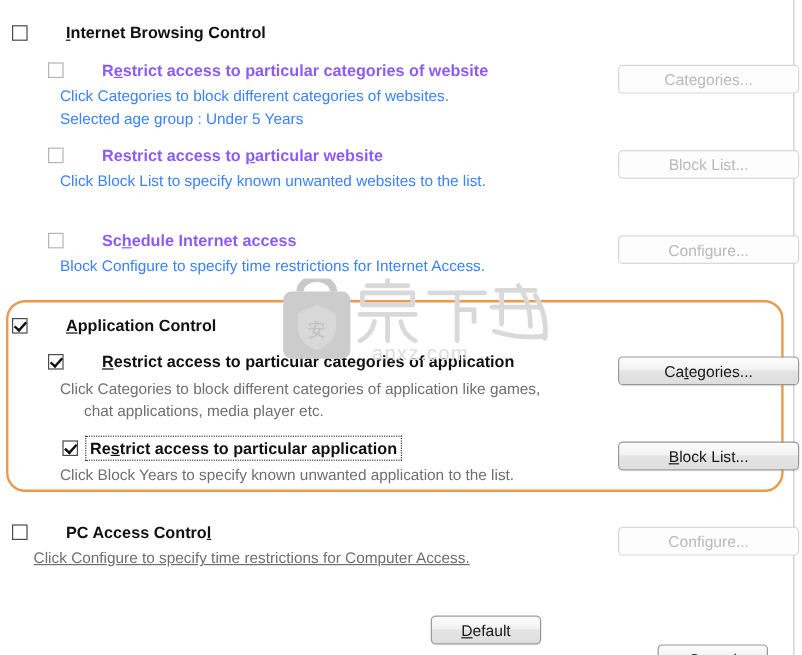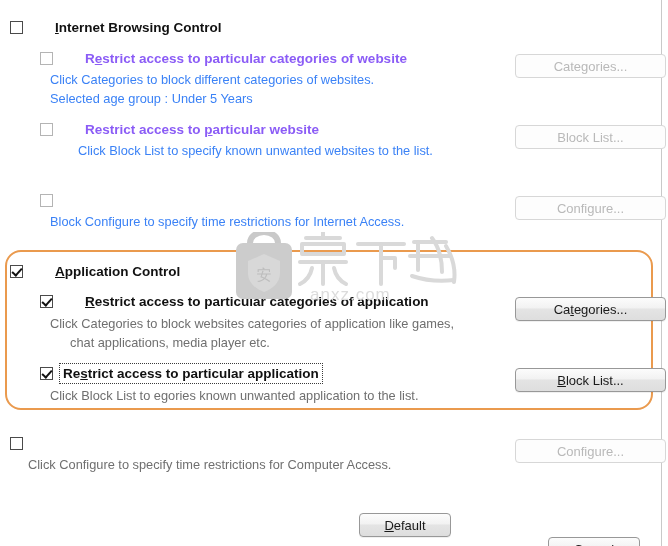--- a/index.html
+++ b/index.html
@@ -210,59 +210,61 @@
   </div>
   <div class="row desc" style="left:50px; top:71px;">Click Categories to block different categories of websites.</div>
   <div class="row desc" style="left:50px; top:90px;">Selected age group : Under 5 Years</div>
 
   <div class="row" style="left:40px; top:121px;">
     <div class="cb-line">
       <span class="cbox disabled"></span>
       <span class="lbl off">Restrict access to <span class="acc">p</span>articular website</span>
     </div>
   </div>
-  <div class="row desc" style="left:50px; top:142px;margin-left:28px;">Click Block List to specify known unwanted websites to the list.</div>
+  <div class="row desc" style="left:50px; top:142px;">Click Block List to specify known unwanted websites to the list.</div>
 
   <div class="row" style="left:40px; top:192px;">
     <div class="cb-line">
       <span class="cbox disabled"></span>
+      <span class="lbl off">Sc<span class="acc">h</span>edule Internet access</span>
     </div>
   </div>
   <div class="row desc" style="left:50px; top:213px;">Block Configure to specify time restrictions for Internet Access.</div>
 
   <div class="row" style="left:10px; top:263px;">
     <div class="cb-line">
       <span class="cbox checked"></span>
       <span class="lbl on"><span class="acc">A</span>pplication Control</span>
     </div>
   </div>
 
   <div class="row" style="left:40px; top:293px;">
     <div class="cb-line">
       <span class="cbox checked"></span>
       <span class="lbl on"><span class="acc">R</span>estrict access to particular categories of application</span>
     </div>
   </div>
-  <div class="row desc strong" style="left:50px; top:315px;">Click Categories to block websites categories of application like games,</div>
+  <div class="row desc strong" style="left:50px; top:315px;">Click Categories to block different categories of application like games,</div>
   <div class="row desc strong" style="left:50px; top:334px;margin-left:20px;">chat applications, media player etc.</div>
 
-  <div class="row" style="left:40px; top:365px;">
+  <div class="row" style="left:52px; top:365px;">
     <div class="cb-line">
       <span class="cbox checked"></span>
       <span class="lbl on focus-ring">Re<span class="acc">s</span>trict access to particular application</span>
     </div>
   </div>
-  <div class="row desc strong" style="left:50px; top:387px;">Click Block List to egories known unwanted application to the list.</div>
+  <div class="row desc strong" style="left:50px; top:387px;">Click Block Years to specify known unwanted application to the list.</div>
 
   <div class="row" style="left:10px; top:435px;">
     <div class="cb-line">
       <span class="cbox"></span>
-    </div>
-  </div>
-  <div class="row desc strong" style="left:28px; top:456px;">Click Configure to specify time restrictions for Computer Access.</div>
+      <span class="lbl on">PC Access Contro<span class="acc">l</span></span>
+    </div>
+  </div>
+  <div class="row desc strong" style="left:28px; top:456px;text-decoration:underline;">Click Configure to specify time restrictions for Computer Access.</div>
 
   <div class="btn side-btn disabled" style="top:54px;">Categories...</div>
 
   <div class="btn side-btn disabled" style="top:125px;">Block List...</div>
 
   <div class="btn side-btn disabled" style="top:196px;">Configure...</div>
 
   <div class="btn side-btn enabled" style="top:297px;">
     <span>Ca<span class="acc">t</span>egories...</span>
   </div>

